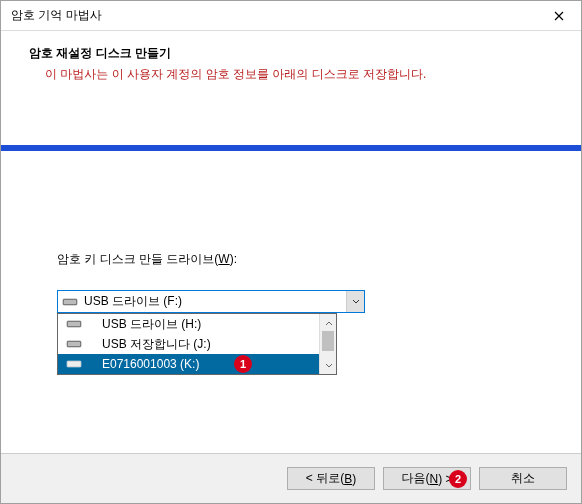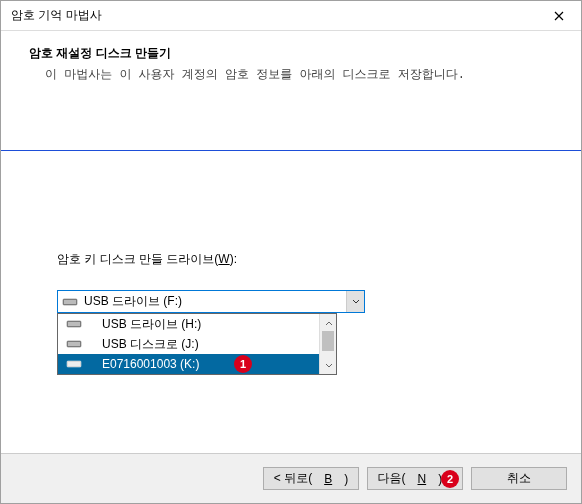--- a/index.html
+++ b/index.html
@@ -42,34 +42,33 @@
       align-items: center;
       justify-content: center;
       cursor: pointer;
     }
     .close-btn svg {
       width: 10px;
       height: 10px;
     }
     .header-section {
       padding: 14px 28px 20px 28px;
-      border-bottom: 1px solid #1d4ed8;
+      border-bottom: 6px solid #1d4ed8;
       height:120px;
     }
     .header-title {
       font-size: 12px;
       font-weight: bold;
       color: #000;
       margin-bottom: 4px;
     }
     .header-desc {
       font-size: 12px;
-      color: #404040;
+      color: #b91c1c;
       padding-left: 16px;
-      font-family: Liberation Mono, monospace;
     }
     .content-section {
       flex: 1;
       padding: 100px 56px 20px 56px;
     }
     .field-label {
       font-size: 12px;
       color: #000;
       margin-bottom: 22px;
     }
@@ -171,31 +170,30 @@
       height: 50px;
       border-top: 1px solid #ccc;
       background: #f0f0f0;
       display: flex;
       align-items: center;
       justify-content: flex-end;
       padding-right: 14px;
       gap: 8px;
     }
     .wiz-button {
-      width: 96px;
+      width: 88px;
       height: 23px;
       background: #e1e1e1;
       border: 1px solid #adadad;
       font-size: 12px;
       display: flex;
       align-items: center;
       justify-content: center;
       cursor: pointer;
       position: relative;
-      gap: 12px;
     }
     .wiz-button .accel {
       text-decoration: underline;
     }
     .badge {
       width: 18px;
       height: 18px;
       border-radius: 50%;
       background: #d9001b;
       color: #fff;
@@ -262,21 +260,21 @@
           </span>
           <span>USB 드라이브 (H:)</span>
         </div>
         <div class="dropdown-item">
           <span class="drive-icon">
             <svg class="drive-svg" viewBox="0 0 16 10">
                 <rect x="1" y="2" width="14" height="6" rx="1" fill="#888" stroke="#555" stroke-width="0.5"></rect>
                 <rect x="2" y="3" width="12" height="4" fill="#bbb"></rect>
               </svg>
           </span>
-          <span>USB 디스크로 (J:)</span>
+          <span>USB 저장합니다 (J:)</span>
         </div>
         <div class="dropdown-item selected">
           <span class="drive-icon">
             <svg class="drive-svg" viewBox="0 0 16 10">
                 <rect x="1" y="2" width="14" height="6" rx="1" fill="#ccc" stroke="#fff" stroke-width="0.5"></rect>
                 <rect x="2" y="3" width="12" height="4" fill="#eee"></rect>
               </svg>
           </span>
           <span>E0716001003 (K:)</span>
           <div class="badge badge-1">1</div>

